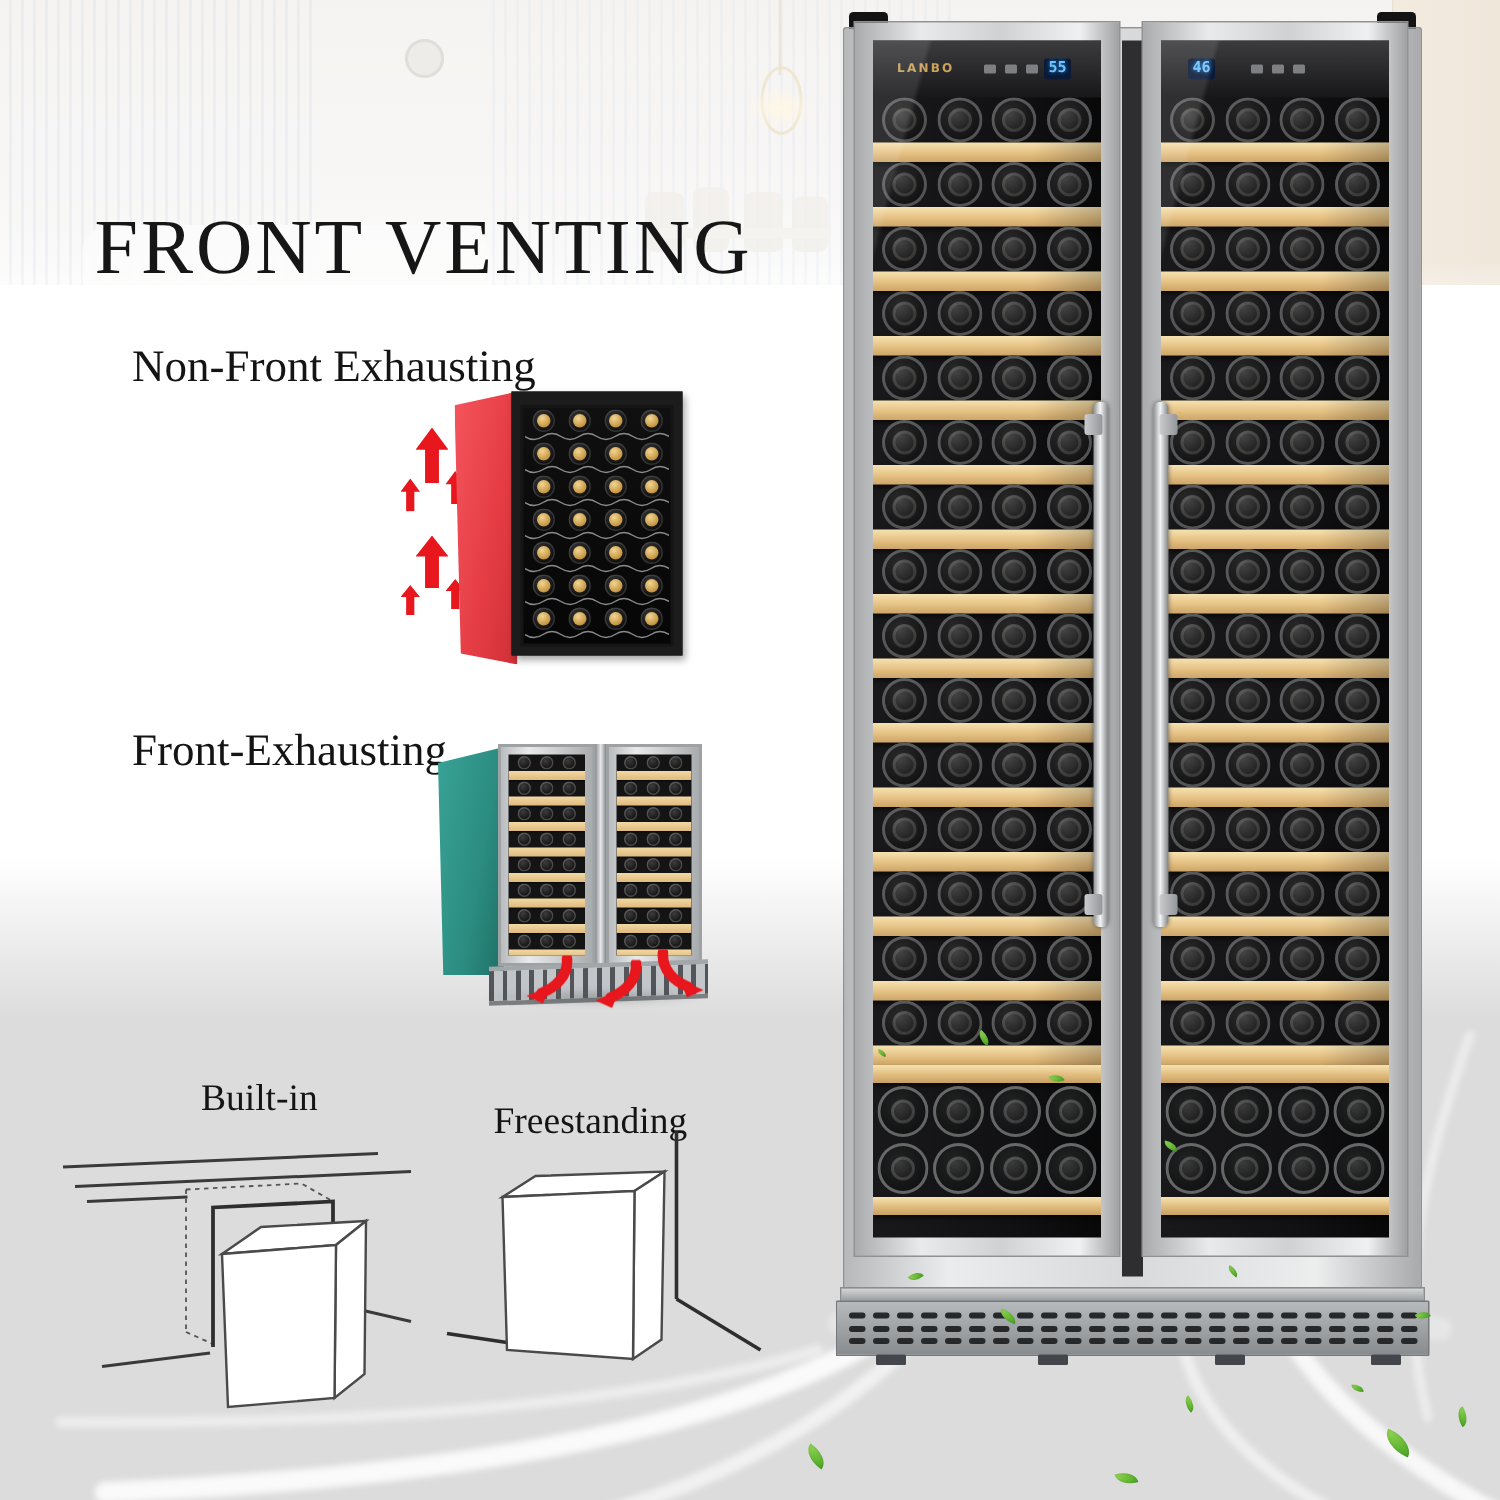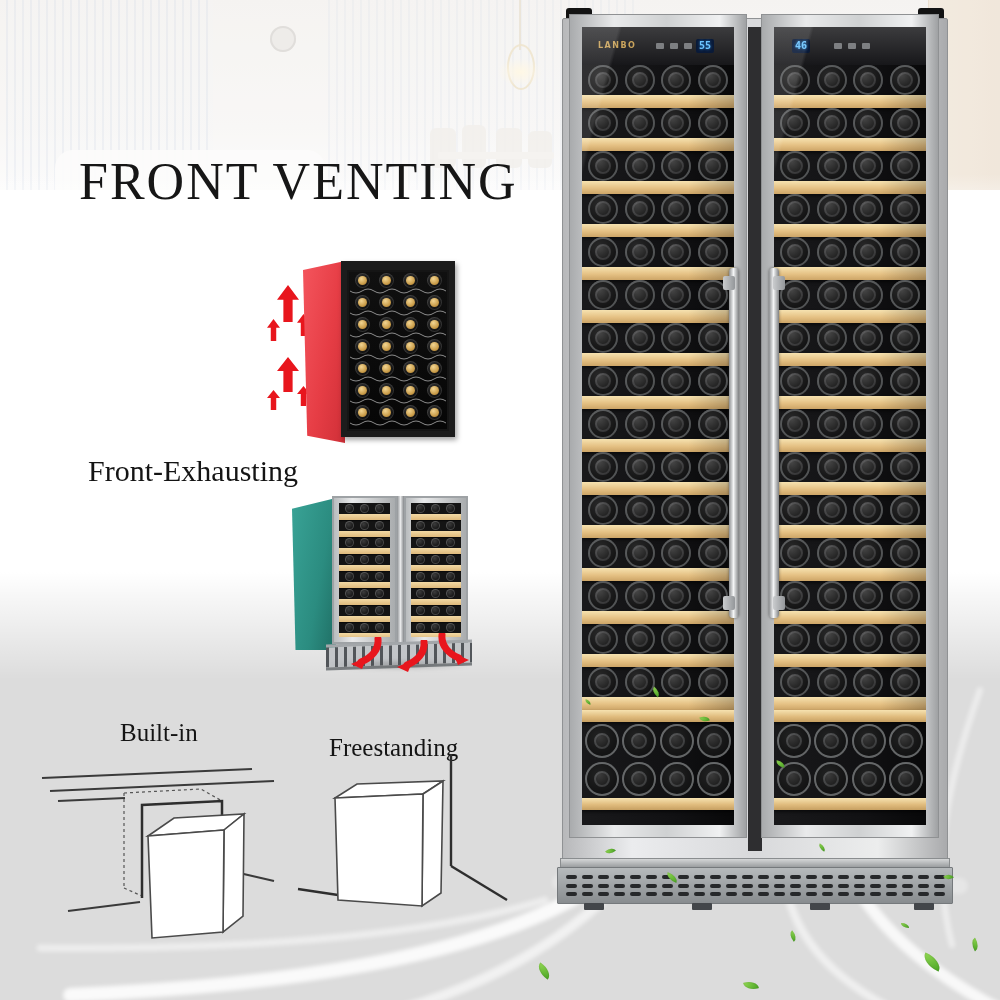--- a/index.html
+++ b/index.html
@@ -27,32 +27,32 @@
   .cabinet{left:928px;top:0;width:72px;height:218px;background:linear-gradient(90deg,#ebdecb,#e7d7c3);
            border-left:1px solid #dccab1;}
   .photo-overlay{inset:0;background:rgba(255,255,255,.40);}
   .photo-fade{left:0;right:0;bottom:0;height:58px;background:linear-gradient(rgba(255,255,255,0),#fff);}
   
   .white-mid{position:absolute;left:0;top:190px;width:1000px;height:490px;
              background:linear-gradient(180deg,#ffffff 0%,#ffffff 78%,rgba(255,255,255,0) 100%);}
   
   .swirls{position:absolute;left:0;top:600px;width:1000px;height:400px;pointer-events:none;}
   
-  .title{position:absolute;left:63px;top:136px;margin:16px;font-size:52px;font-weight:400;
+  .title{position:absolute;left:63px;top:136px;margin:0;font-size:52px;font-weight:400;
          letter-spacing:2px;color:#161616;}
   .h2{position:absolute;margin:0;font-size:30px;font-weight:400;color:#141414;}
   .h-nonfront{left:88px;top:228px;}
-  .h-front{left:88px;top:454px;}
+  .h-front{left:88px;top:484px;}
   .callout{position:absolute;border:2px dashed #1b1b1b;border-radius:26px;background:transparent;}
   .c1{left:75px;top:266px;width:393px;height:182px;}
   .c2{left:75px;top:499px;width:413px;height:186px;}
   .callout p{margin:0;padding:12px 0 0 21px;font-size:15.5px;line-height:22px;color:#111;
              white-space:pre-line;}
   .plabel{position:absolute;font-size:25px;color:#141414;}
-  .built{left:120px;top:719px;}
+  .built{left:134px;top:719px;}
   .free{left:329px;top:734px;}
   
   .uarr{position:absolute;background:#e8161d;
         clip-path:polygon(50% 0,100% 40%,71% 40%,71% 100%,29% 100%,0% 40%,0 40%);}
   .uarr{clip-path:polygon(50% 0,100% 40%,71% 40%,71% 100%,29% 100%,29% 40%,0 40%);}
   
   .mini-red{position:absolute;left:303px;top:261px;width:152px;height:182px;}
   .mini-red .side{position:absolute;left:0;top:0;width:42px;height:182px;
       background:linear-gradient(100deg,#f4555d,#e63d45 55%,#cf2f37);
       clip-path:polygon(0 5%,100% 0,100% 100%,10% 96%);}
@@ -190,20 +190,21 @@
       <path d="M545 900 C 430 935, 260 950, 40 948" stroke-width="7" opacity="0.5"></path>
       <path d="M865 900 C 900 950, 960 990, 1005 1012" stroke-width="12" opacity="0.8"></path>
       <path d="M790 903 C 808 960, 862 1002, 945 1032" stroke-width="8" opacity="0.55"></path>
       <path d="M980 690 C 948 780, 930 860, 952 945" stroke-width="6" opacity="0.5"></path>
       <path d="M560 882 C 700 872, 830 876, 960 886" stroke-width="16" opacity="0.3"></path>
     </g>
   </svg>
 
   <h1 class="title">FRONT VENTING</h1>
 
+  <h2 class="h2 h-nonfront">Non-Front Exhausting</h2>
 
   <div>
     <div class="uarr" style="left:277px;top:285px;width:22px;height:37px;"></div>
     <div class="uarr" style="left:267px;top:319px;width:13px;height:22px;"></div>
     <div class="uarr" style="left:297px;top:314px;width:13px;height:22px;"></div>
     <div class="uarr" style="left:277px;top:357px;width:22px;height:35px;"></div>
     <div class="uarr" style="left:267px;top:390px;width:13px;height:20px;"></div>
     <div class="uarr" style="left:297px;top:386px;width:13px;height:20px;"></div>
   </div>
 

